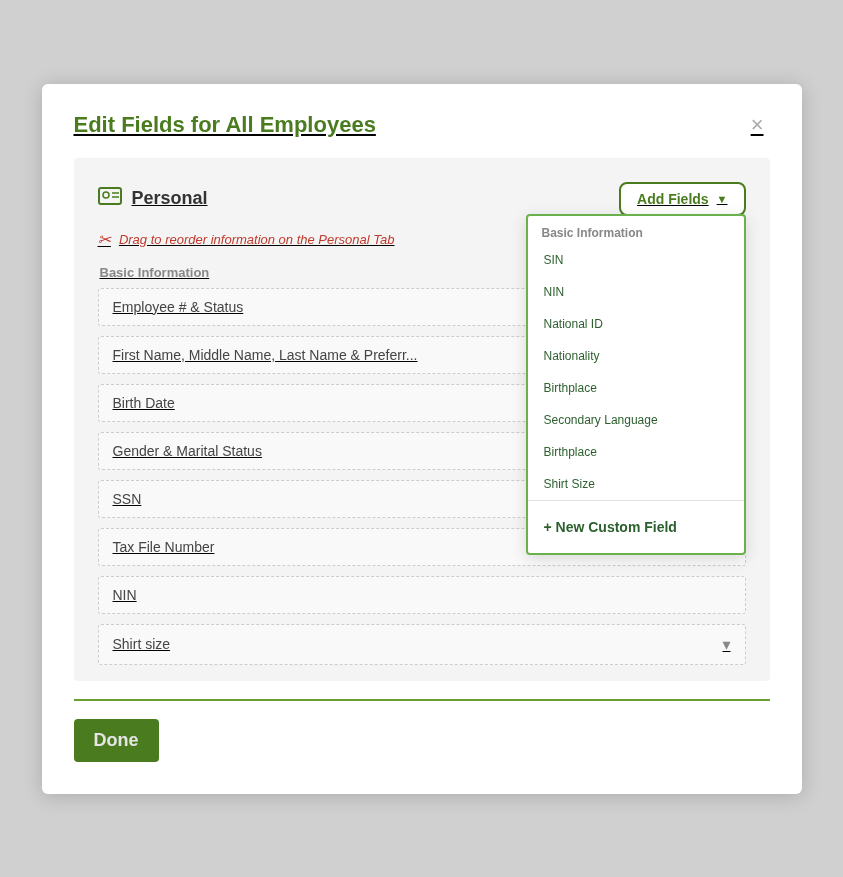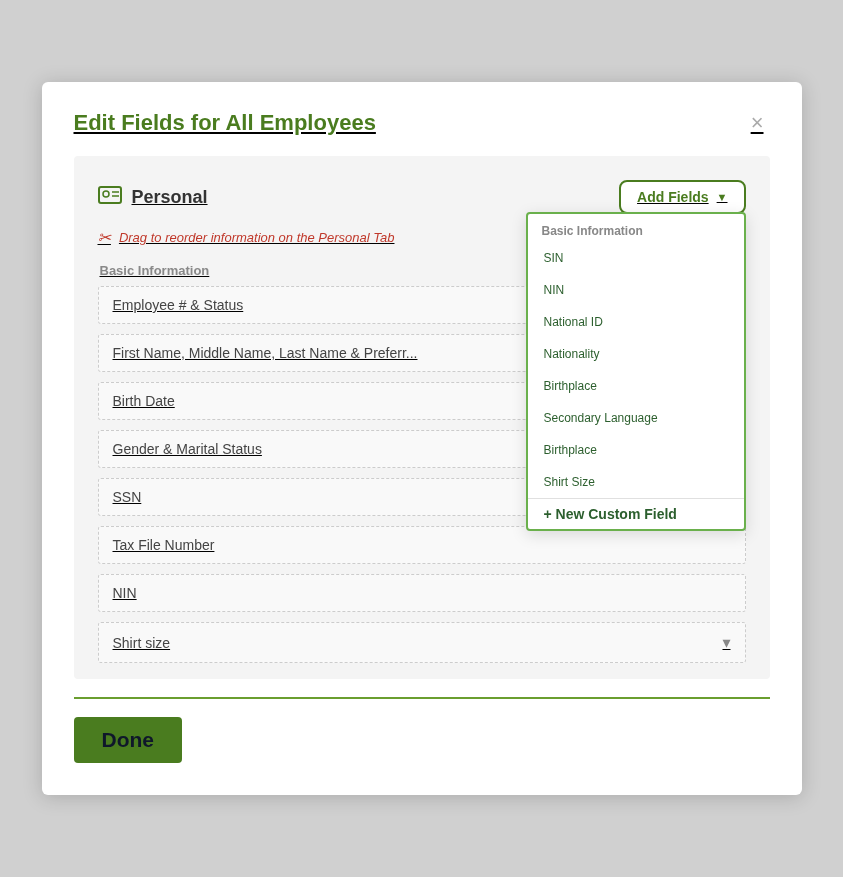--- a/index.html
+++ b/index.html
@@ -137,26 +137,26 @@
       color: #888;
       font-size: 16px;
     }
     .divider-line {
       border: none;
       border-top: 2px solid #6a9e2f;
       margin: 18px 0 18px 0;
     }
     .done-btn {
       background: #4a7c1f;
-      color: #0f172a;
-      font-size: 21px;
+      color: #e5e5e5;
+      font-size: 18px;
       font-weight: 700;
       border: none;
       border-radius: 4px;
-      padding: 11px 28px;
+      padding: 11px 20px;
       cursor: pointer;
     }
 
     
     .dropdown-container {
       position: absolute;
       top: 56px;
       right: 24px;
       z-index: 100;
     }
@@ -179,21 +179,21 @@
       overflow-y: scroll;
     }
     .dropdown-item {
       padding: 9px 16px;
       font-size: 12px;
       color: #2c5f2e;
       cursor: pointer;
       white-space: nowrap;
     }
     .dropdown-new-field {
-      padding: 7px 16px;
+      padding: 18px 16px;
       font-size: 14px;
       color: #2c5f2e;
       font-weight: 600;
       cursor: pointer;
       border-top: 1px solid #e0e0e0;
     }
     
     .dropdown-scroll-area::-webkit-scrollbar { width: 8px; }
     .dropdown-scroll-area::-webkit-scrollbar-track { background: #eee; }
     .dropdown-scroll-area::-webkit-scrollbar-thumb { background: #bbb; border-radius: 4px; }

